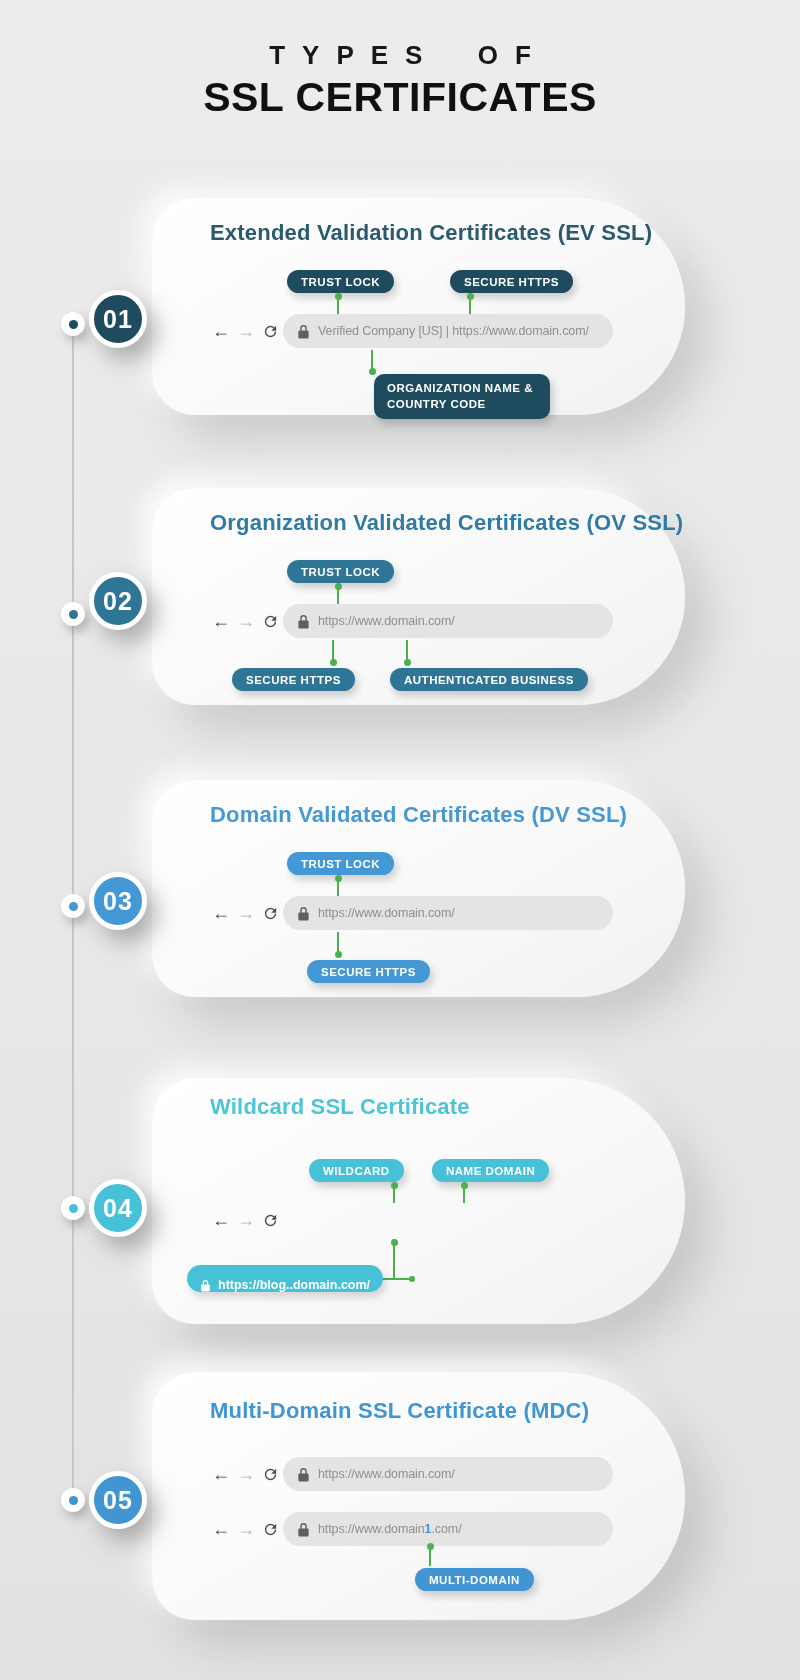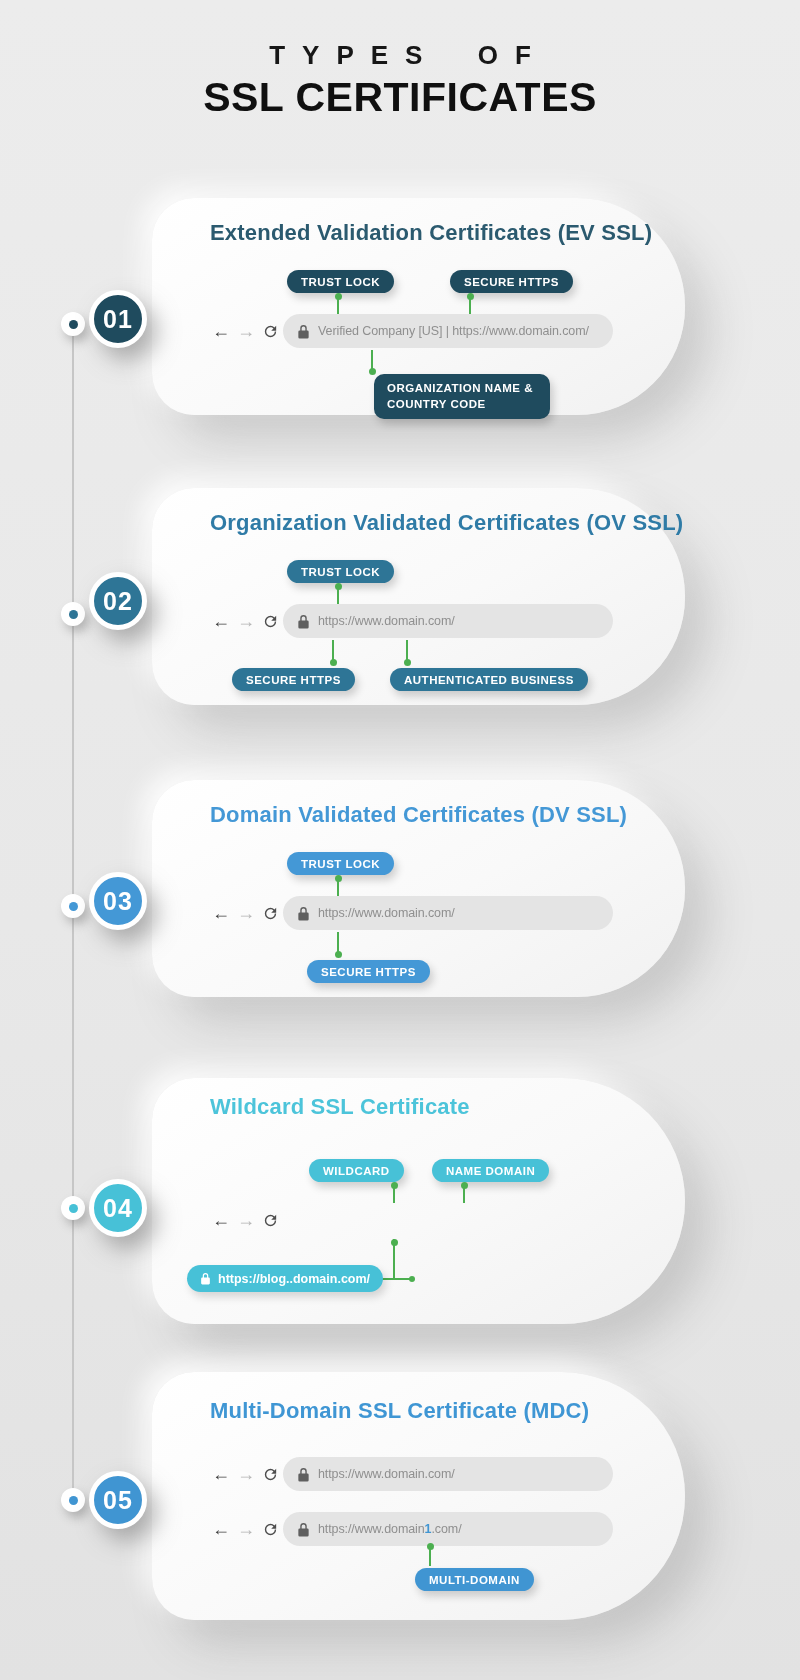--- a/index.html
+++ b/index.html
@@ -68,21 +68,21 @@
     background:#e4e4e4; display:flex; align-items:center; gap:8px; padding:0 10px 0 14px;
   }
   .bar-text { font-size:12.5px; color:#8F8F8F; white-space:nowrap; letter-spacing:-0.1px; }
   .bar-text .hl { color:var(--accent,#4095D2); font-weight:700; }
   .wc { color:var(--accent,#47C1D7); font-weight:700; font-size:15px; }
   .lock-gray { width:13px; height:15px; flex:none; }
   .lock-white { width:11px; height:13px; flex:none; }
 
   .url-pill {
     position:absolute; height:27px; border-radius:14px; background:var(--accent,#47C1D7);
-    color:#fff; display:flex; align-items:center; gap:7px; padding:0 13px;
+    color:#fff; display:flex; align-items:flex-end; gap:7px; padding:0 13px;
     font-size:12.5px; font-weight:700; white-space:nowrap;
     box-shadow:3px 5px 9px rgba(0,0,0,.15);
   }
 
   .conn { position:absolute; width:2px; background:var(--green,#4CAF50); }
   .conn::after { content:''; position:absolute; width:7px; height:7px; border-radius:50%; background:var(--green,#4CAF50); left:-2.5px; }
   .conn.dot-top::after { top:-3px; }
   .conn.dot-bottom::after { bottom:-3px; }
   .connh { position:absolute; height:2px; background:var(--green,#4CAF50); }
   .connh::before, .connh::after { content:''; position:absolute; width:6px; height:6px; border-radius:50%; background:var(--green,#4CAF50); top:-2px; }

